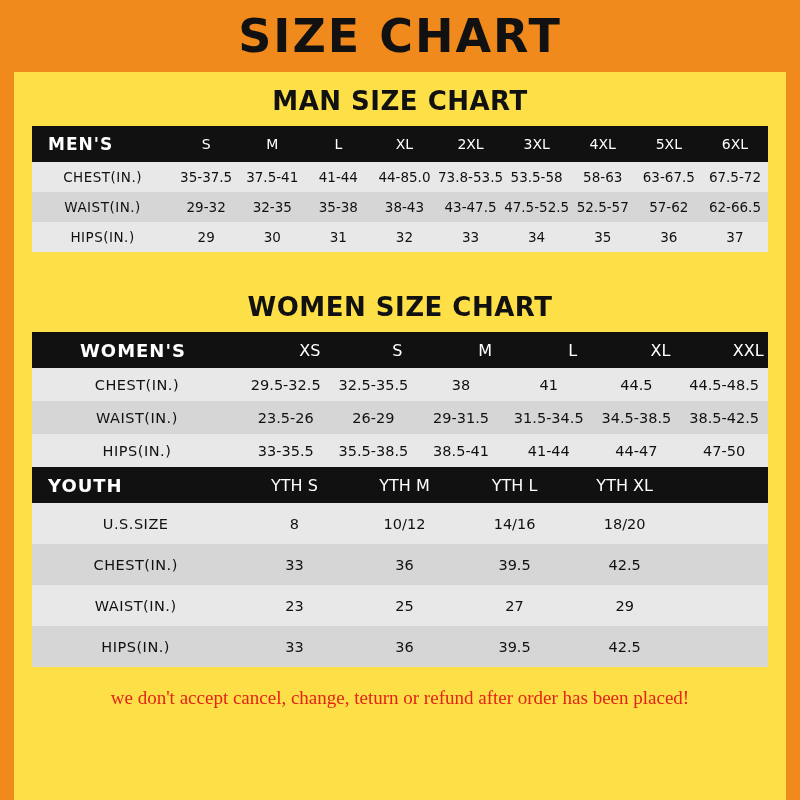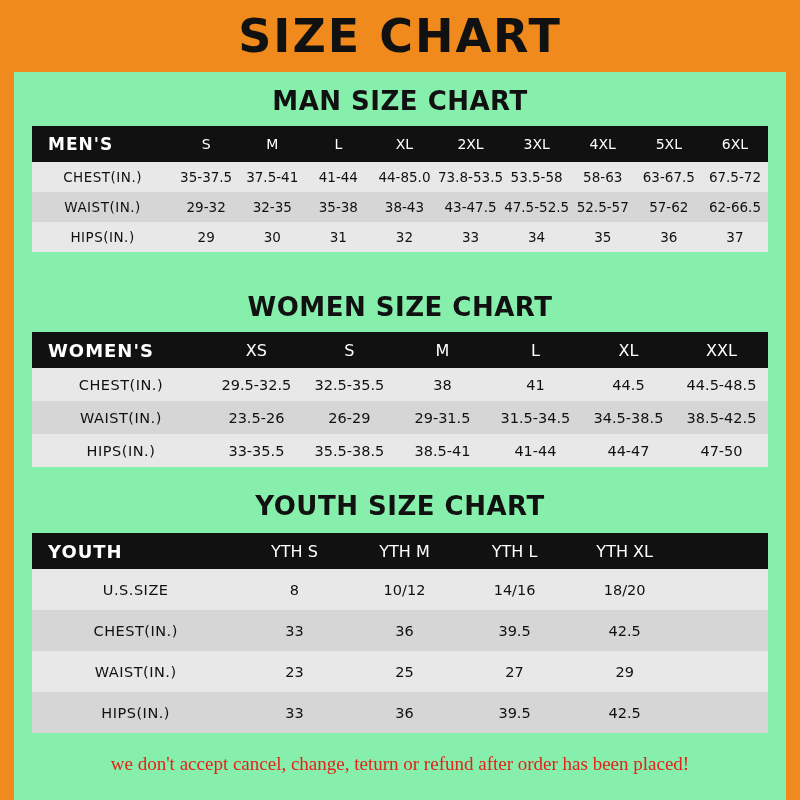--- a/index.html
+++ b/index.html
@@ -11,21 +11,21 @@
     height: 800px;
     background: #ffffff;
     font-family: "Liberation Sans", sans-serif;
     overflow: hidden;
   }
   .page {
     position: relative;
     width: 800px;
     height: 800px;
     box-sizing: border-box;
-    background: #86efac;
+    background: #fde047;
     border-left: 14px solid #f08a1c;
     border-right: 14px solid #f08a1c;
   }
   .banner {
     background: #f08a1c;
     height: 72px;
     display: flex;
     align-items: center;
     justify-content: center;
   }
@@ -89,21 +89,21 @@
     font-size: 13.5px;
     color: #111111;
     vertical-align: middle;
   }
   tbody td.label {
     text-align: center;
     letter-spacing: 0.5px;
   }
 
   
-  #women-table thead th { font-size: 16px; }
+  #women-table thead th { font-size: 16px; padding-left: 48px; }
   #women-table thead th.corner { font-size: 18px; }
   #women-table tbody tr { height: 33px; }
   #women-table tbody td { font-size: 14.5px; }
 
   
   #youth-table thead th { font-size: 16px; }
   #youth-table thead th.corner { font-size: 18px; }
   #youth-table tbody tr { height: 41px; }
   #youth-table tbody td { font-size: 14.5px; }
 
@@ -222,21 +222,20 @@
           <td>33-35.5</td>
           <td>35.5-38.5</td>
           <td>38.5-41</td>
           <td>41-44</td>
           <td>44-47</td>
           <td>47-50</td>
         </tr>
       </tbody>
     </table>
 
-    <div class="section-title t-youth">YOUTH SIZE CHART</div>
     <table class="size-table" id="youth-table">
       <thead>
         <tr>
           <th class="corner" style="width:26%">YOUTH</th>
           <th>YTH S</th>
           <th>YTH M</th>
           <th>YTH L</th>
           <th>YTH XL</th>
           <th style="width:12%"></th>
         </tr>

